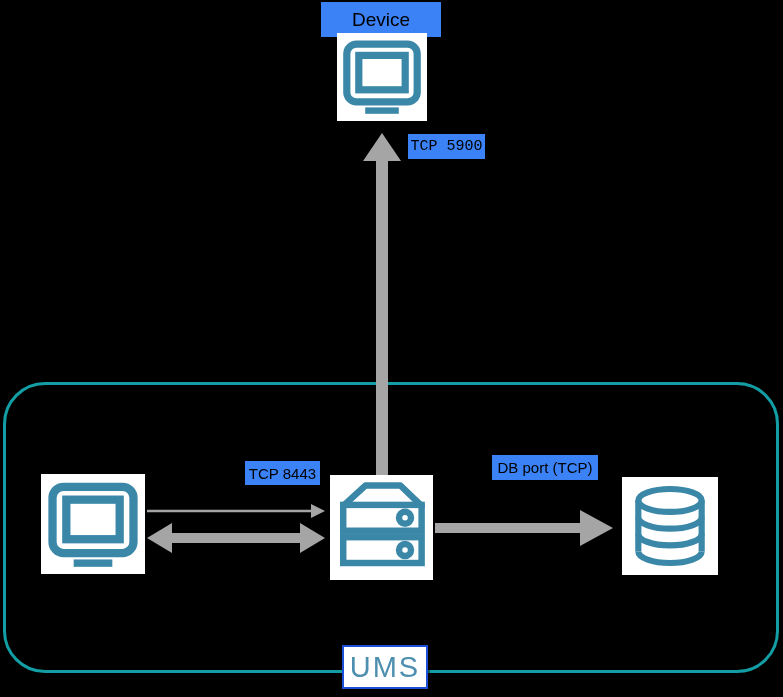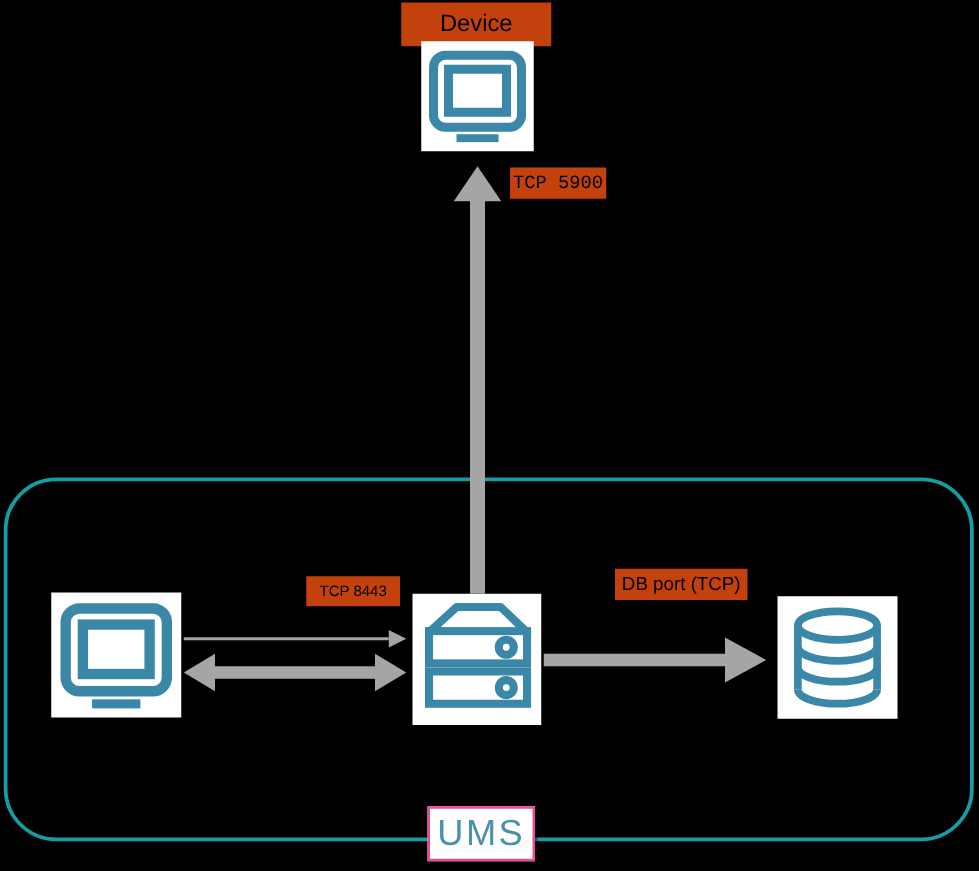--- a/index.html
+++ b/index.html
@@ -4,45 +4,45 @@
 <style>
   * { margin:0; padding:0; box-sizing:border-box; }
   html,body { width:783px; height:697px; }
   body {
     position:relative;
     background:#000000;
     font-family:"Liberation Sans", sans-serif;
     overflow:hidden;
   }
   .label-box {
-    position:absolute; background:#c2410c; color:#000000;
+    position:absolute; background:#3b82f6; color:#000000;
     display:flex; align-items:center; justify-content:center;
     z-index:3; white-space:nowrap;
   }
   .icon-box {
     position:absolute; background:#ffffff;
     display:flex; align-items:center; justify-content:center;
     z-index:3;
   }
   .boundary {
     position:absolute; left:3px; top:382px; width:776px; height:291px;
     border:3px solid #129EA4; border-radius:42px; z-index:1;
   }
   .arrow { position:absolute; z-index:2; }
   .device-label { left:321px; top:2px; width:120px; height:35px; font-size:19px; }
   .device-box   { left:337px; top:33px; width:90px;  height:88px; }
   .tcp5900-label{ left:408px; top:134px; width:77px; height:25px; font-size:15px;font-family:Liberation Mono, monospace; }
-  .tcp8443-label{ left:245px; top:461px; width:75px; height:24px; font-size:12px; }
+  .tcp8443-label{ left:245px; top:461px; width:75px; height:24px; font-size:15px; }
   .dbport-label { left:492px; top:455px; width:106px; height:25px; font-size:15px; }
   .console-box  { left:41px;  top:474px; width:104px; height:100px; }
   .server-box   { left:330px; top:475px; width:103px; height:105px; }
   .database-box { left:622px; top:477px; width:96px;  height:98px; }
   .ums-box {
     position:absolute; left:342px; top:645px; width:86px; height:44px;
-    background:#ffffff; border:2px solid #ec4899;
+    background:#ffffff; border:2px solid #1d4ed8;
     box-shadow:2px 3px 0 rgba(0,0,0,0.38);
     display:flex; align-items:center; justify-content:center;
     z-index:3; color:#4E8FAF; font-size:29px; font-weight:100; letter-spacing:2px;
   }
   svg.node-icon { display:block; }
 </style>
 </head>
 <body>
 
 <div style="position:absolute;inset:0;">

